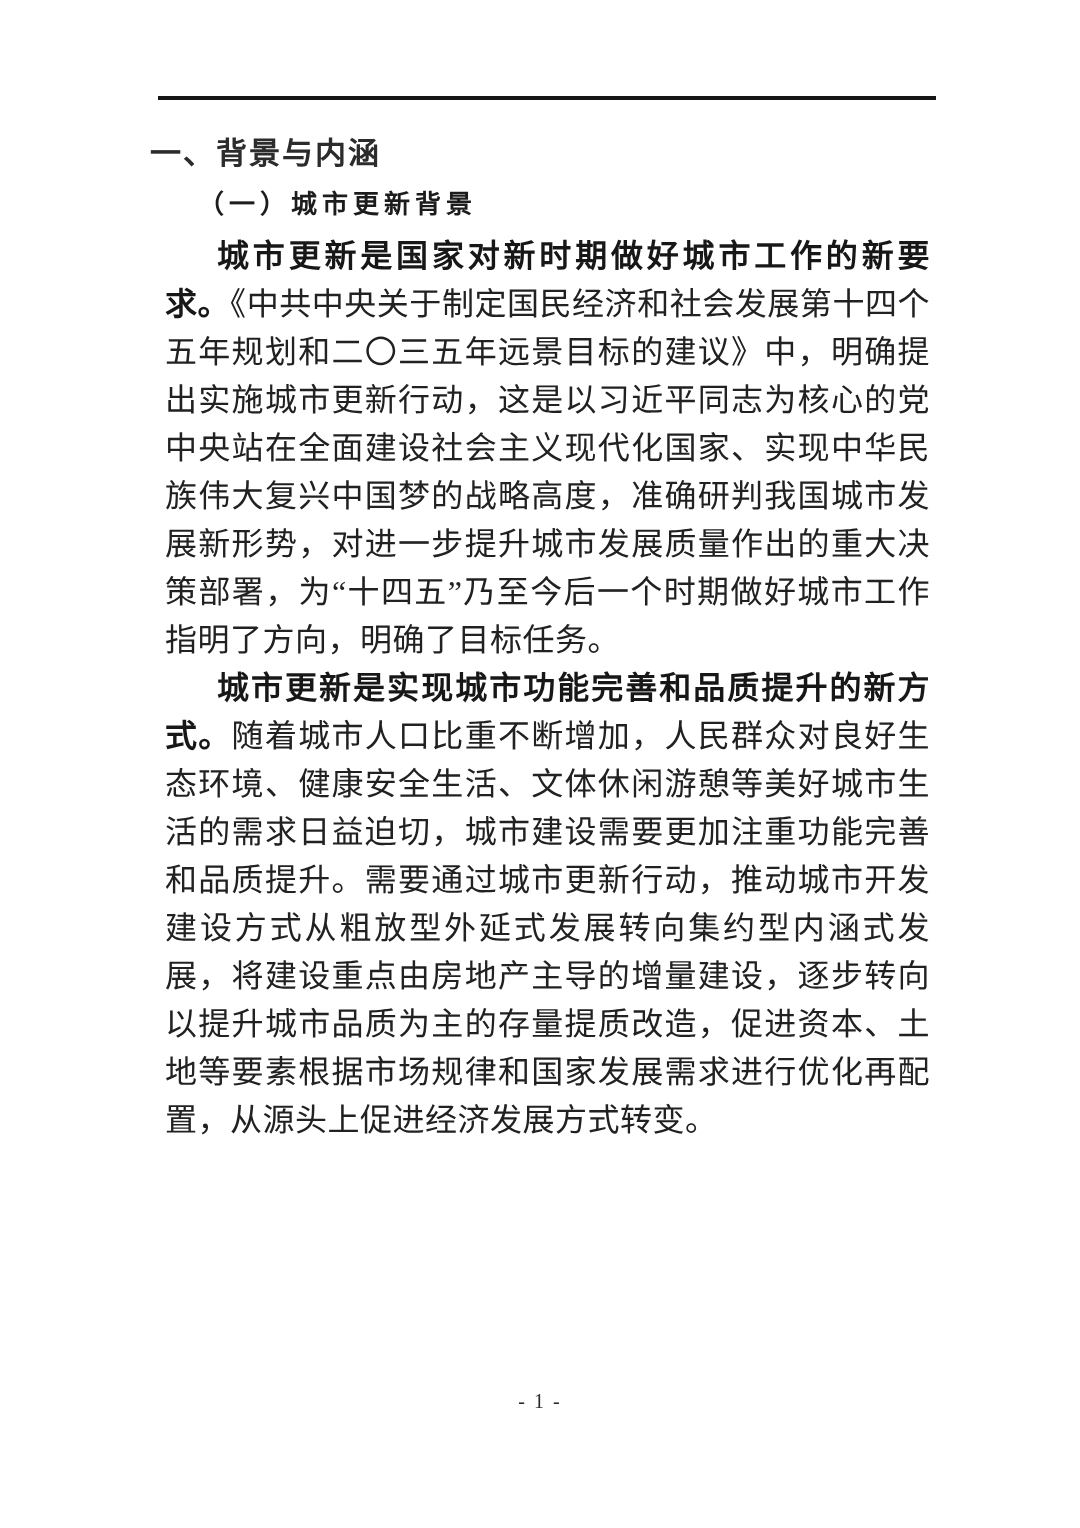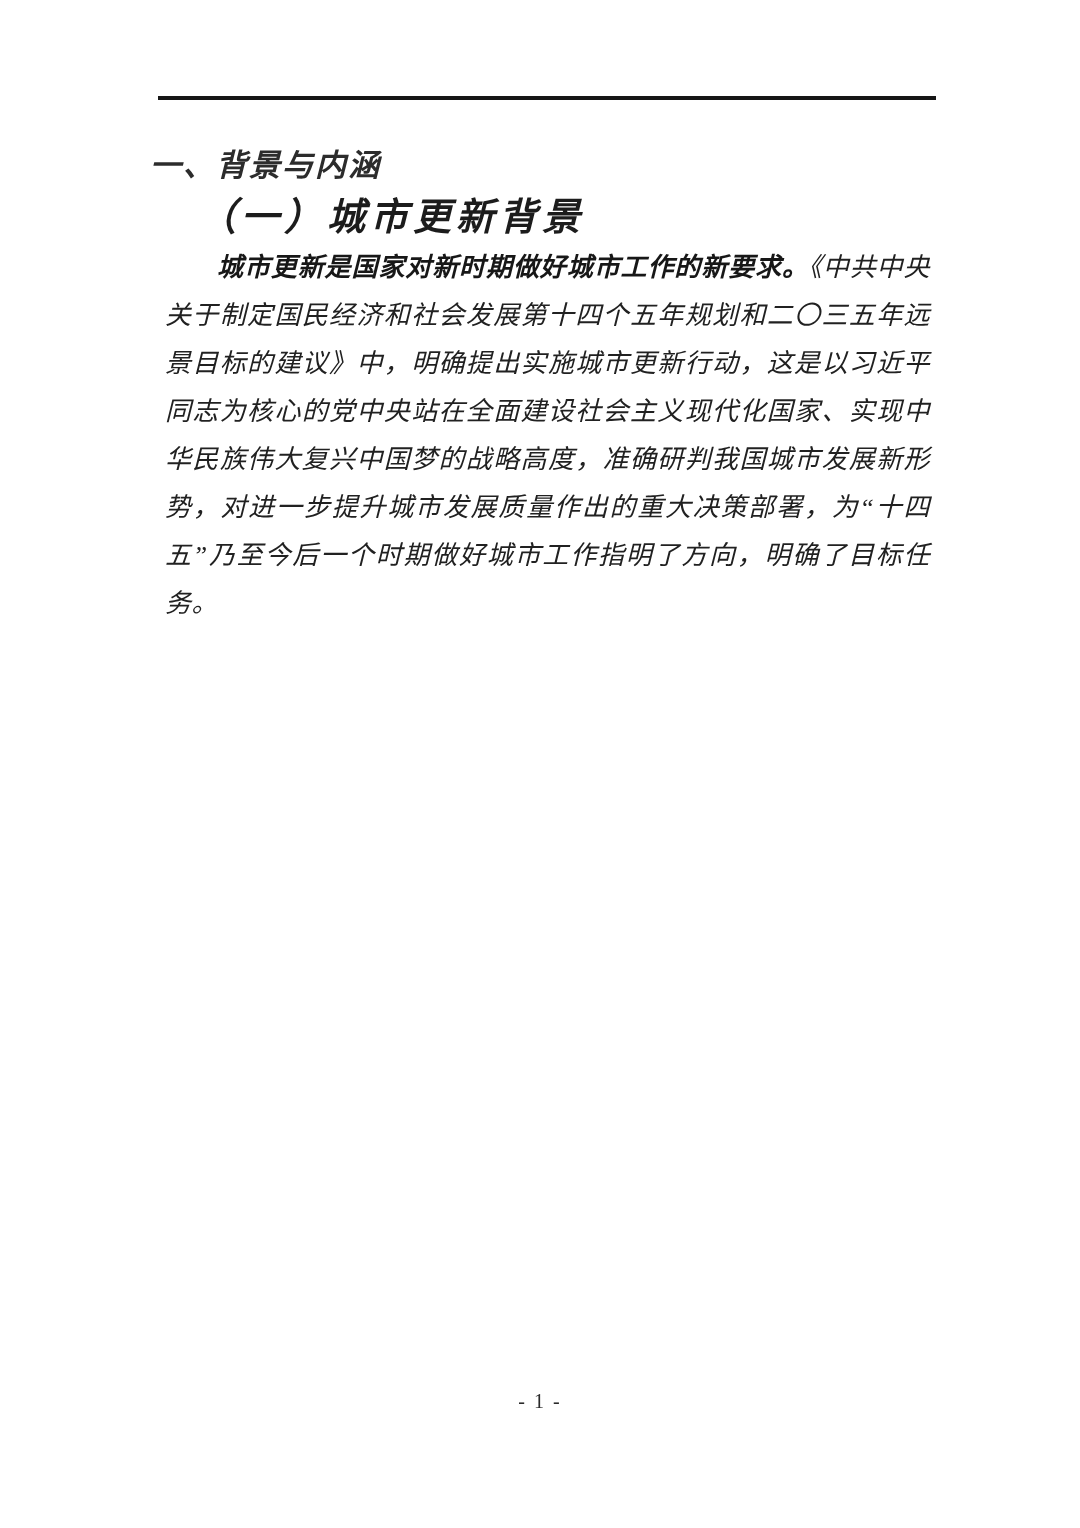--- a/index.html
+++ b/index.html
@@ -20,47 +20,46 @@
     position: absolute;
     left: 158px;
     top: 96px;
     width: 778px;
     height: 4px;
     background: #161616;
   }
   .content {
     position: absolute;
     left: 150px;
-    top: 142px;
+    top: 130px;
     width: 780px;
-    font-style: italic;
   }
   .h1 {
     margin: 0;
     font-family: "Liberation Sans", sans-serif;
     font-weight: 700;
     font-size: 31px;
     line-height: 48px;
     color: #2c2c2c;
     letter-spacing: 2px;
   }
   .h2 {
     margin: 0;
     font-family: "Liberation Serif", serif;
     font-weight: 700;
-    font-size: 38px;
+    font-size: 26px;
     line-height: 54px;
     text-indent: 48px;
     letter-spacing: 5px;
     color: #1c1c1c;
   }
   .para {
     margin: 0 0 0 15px;
     width: 765px;
-    font-size: 26px;
+    font-size: 32px;
     line-height: 48px;
     text-align: justify;
     text-indent: 52px;
     color: #212121;
     letter-spacing: 0.5px;
   }
   .para .lead {
     font-weight: 700;
     color: #171717;
   }
@@ -85,18 +84,19 @@
 
   <div class="content">
 
     <h1 class="h1">一、背景与内涵</h1>
 
     <h2 class="h2">（一）城市更新背景</h2>
 
     <p class="para"><span class="lead">城市更新是国家对新时期做好城市工作的新要求。</span><span>《中共中央关于制定国民经济和社会发展第十四个五年规划和二〇三五年远景目标的建议》中，明确提出实施城市更新行动，这是以习近平同志为核心的党中央站在全面建设社会主义现代化国家、实现中华民族伟大复兴中国梦的战略高度，准确研判我国城市发展新形势，对进一步提升城市发展质量作出的重大决策部署，为“十四五”乃至今后一个时期做好城市工作指明了方向，明确了目标任务。</span></p>
 
 
+    <p class="para"><span class="lead">城市更新是实现城市功能完善和品质提升的新方式。</span><span>随着城市人口比重不断增加，人民群众对良好生态环境、健康安全生活、文体休闲游憩等美好城市生活的需求日益迫切，城市建设需要更加注重功能完善和品质提升。需要通过城市更新行动，推动城市开发建设方式从粗放型外延式发展转向集约型内涵式发展，将建设重点由房地产主导的增量建设，逐步转向以提升城市品质为主的存量提质改造，促进资本、土地等要素根据市场规律和国家发展需求进行优化再配置，从源头上促进经济发展方式转变。</span></p>
 
   </div>
 
   <div class="page-number">- 1 -</div>
 
 </div>
 
 </body></html>

